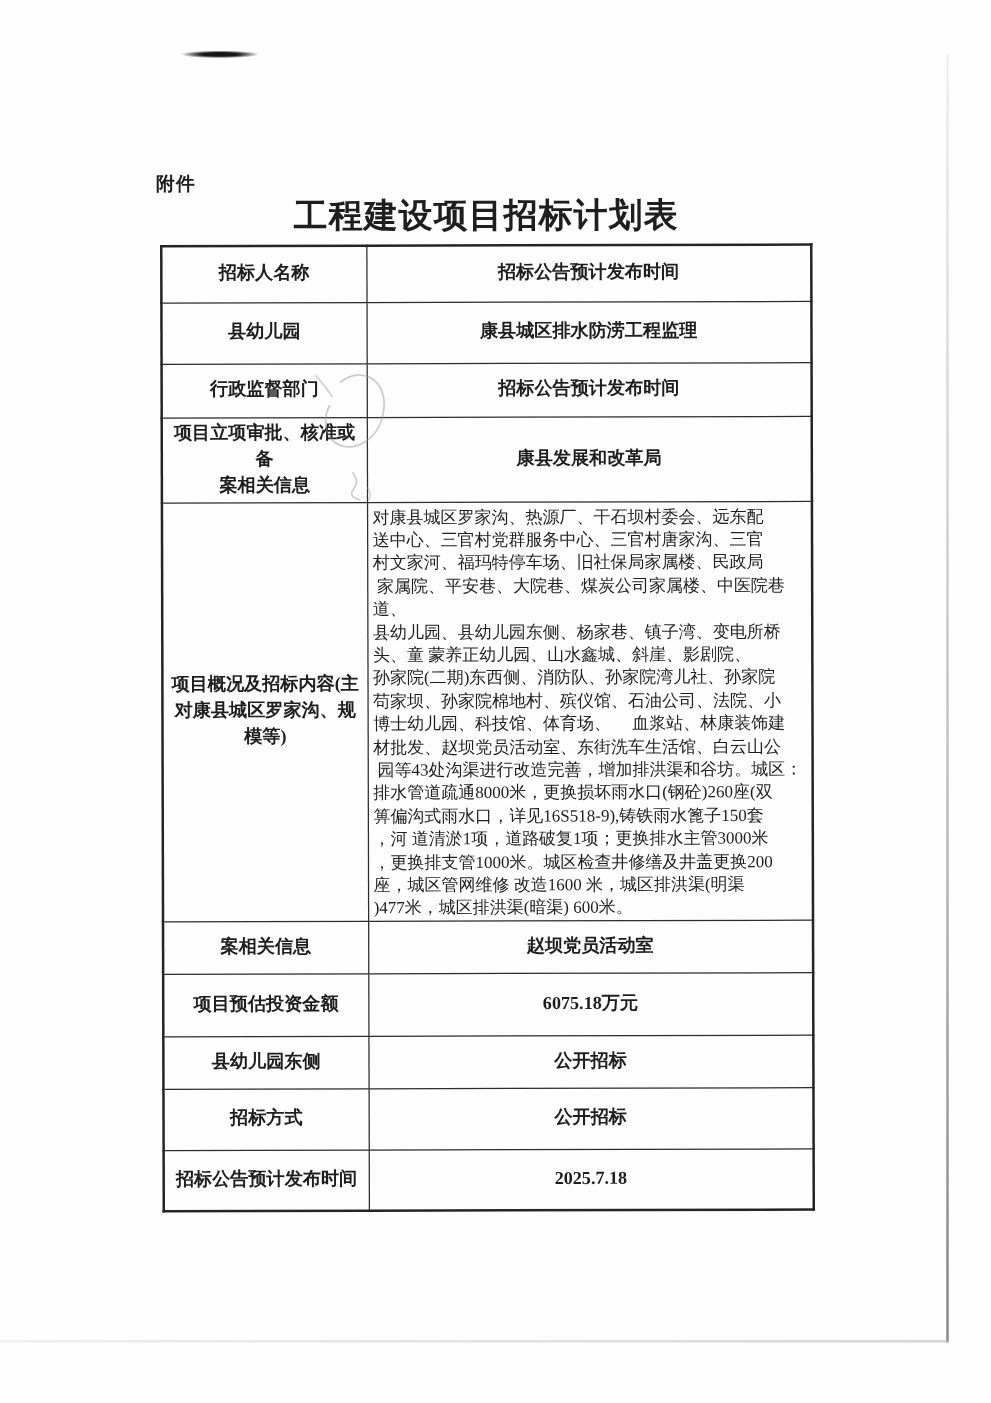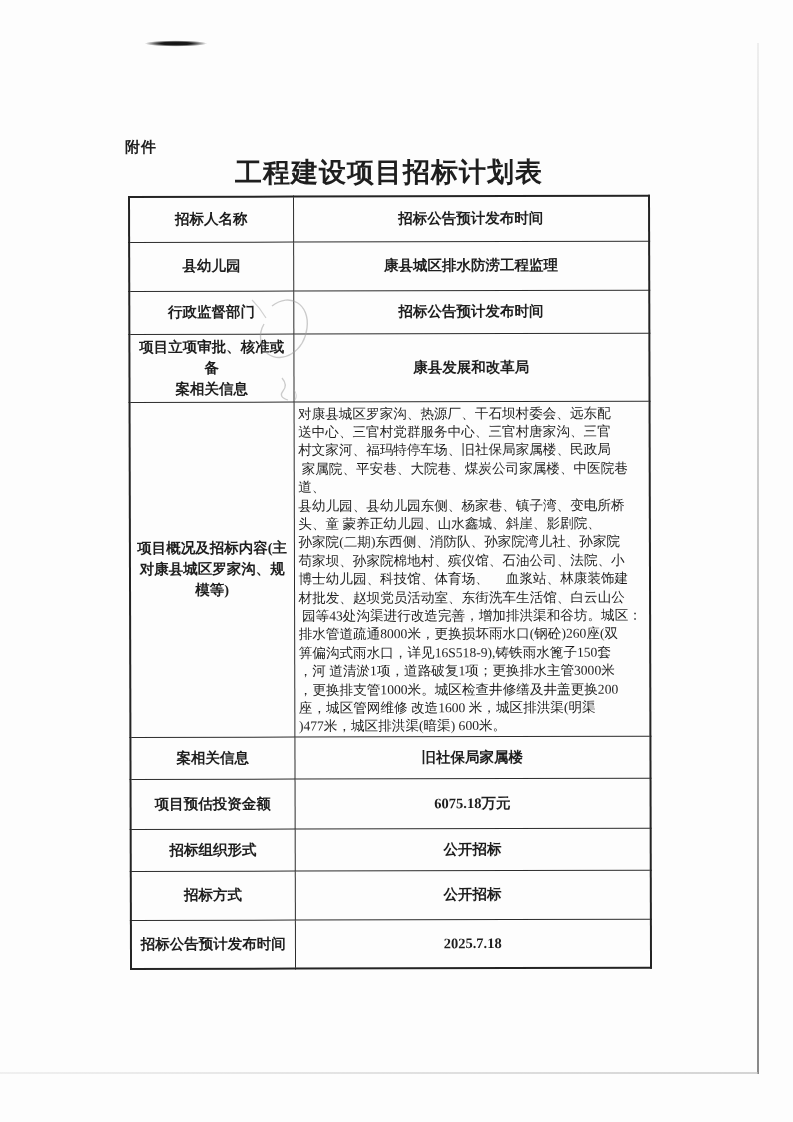--- a/index.html
+++ b/index.html
@@ -113,28 +113,28 @@
  园等43处沟渠进行改造完善，增加排洪渠和谷坊。城区：
 排水管道疏通8000米，更换损坏雨水口(钢砼)260座(双
 箅偏沟式雨水口，详见16S518-9),铸铁雨水篦子150套
 ，河 道清淤1项，道路破复1项；更换排水主管3000米
 ，更换排支管1000米。城区检查井修缮及井盖更换200
 座，城区管网维修 改造1600 米，城区排洪渠(明渠
 )477米，城区排洪渠(暗渠) 600米。</td>
           </tr>
           <tr style="height: 42px;">
             <td>案相关信息</td>
-            <td>旧社保局家属楼</td>
+            <td>赵坝党员活动室</td>
           </tr>
           <tr style="height: 50px;">
             <td>项目预估投资金额</td>
             <td>6075.18万元</td>
           </tr>
           <tr style="height: 42px;">
-            <td>招标组织形式</td>
+            <td>县幼儿园东侧</td>
             <td>公开招标</td>
           </tr>
           <tr style="height: 49px;">
             <td>招标方式</td>
             <td>公开招标</td>
           </tr>
           <tr style="height: 49px;">
             <td>招标公告预计发布时间</td>
             <td>2025.7.18</td>
           </tr>

